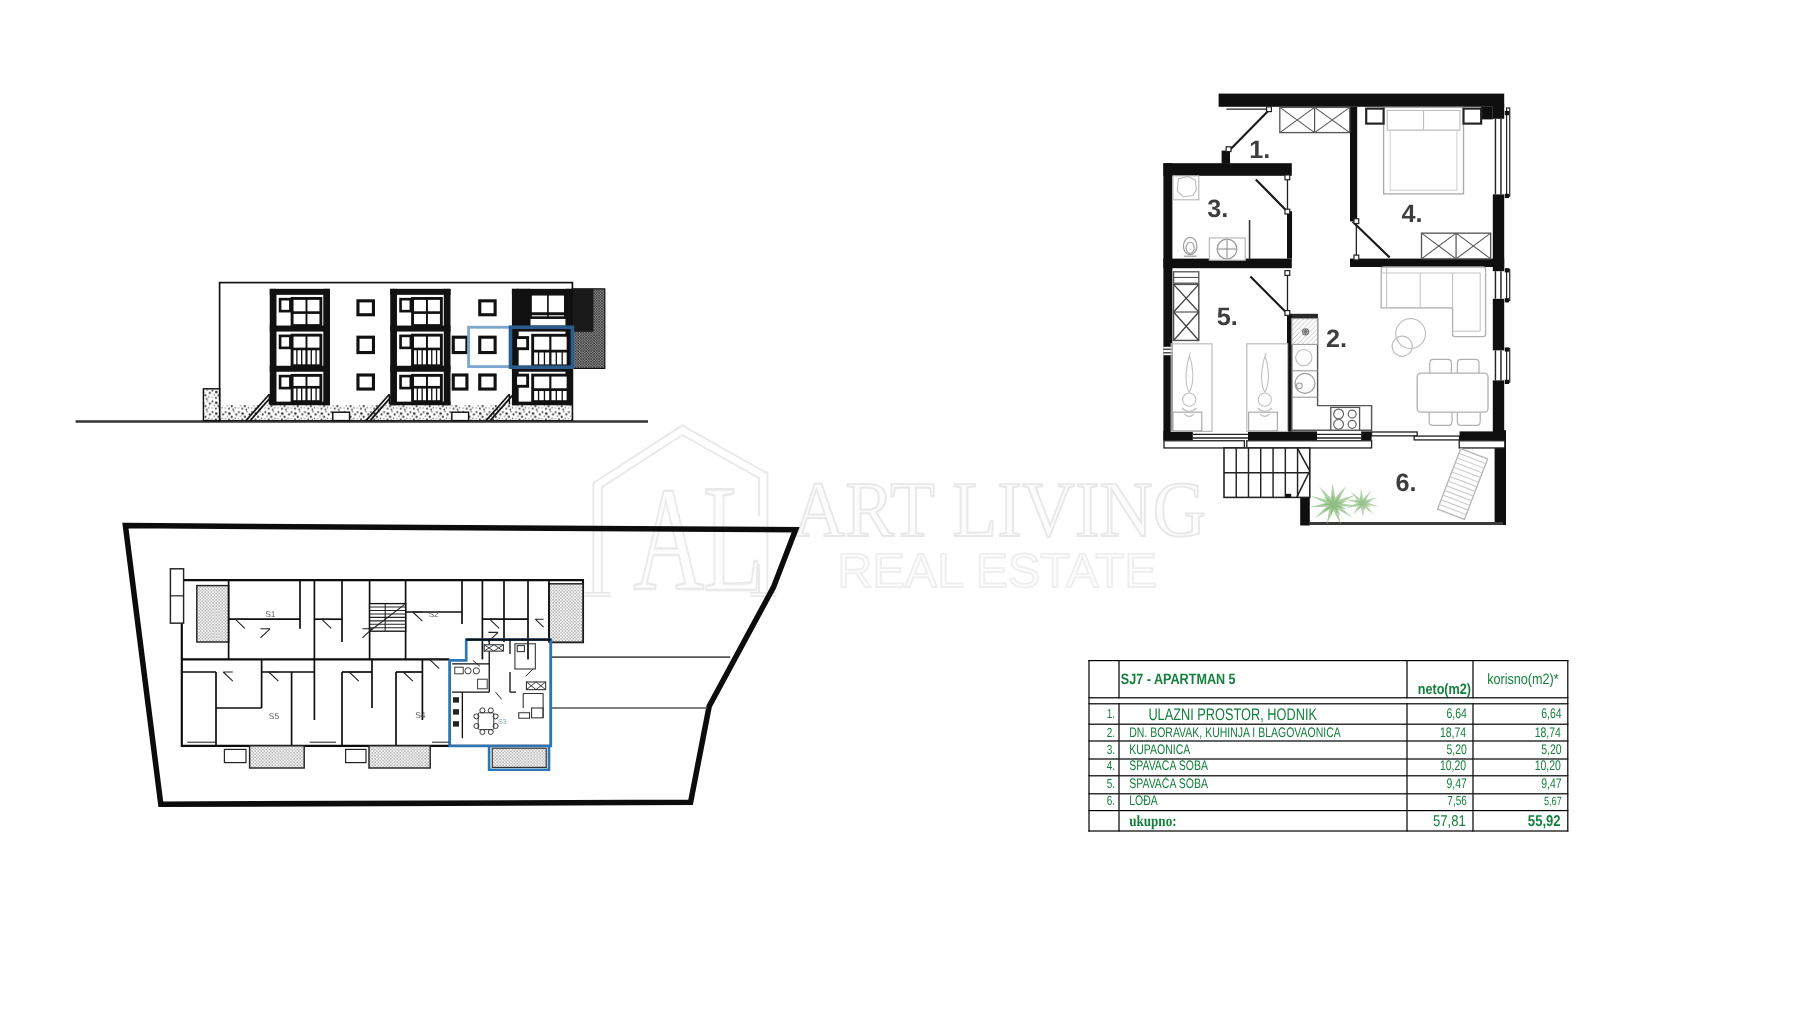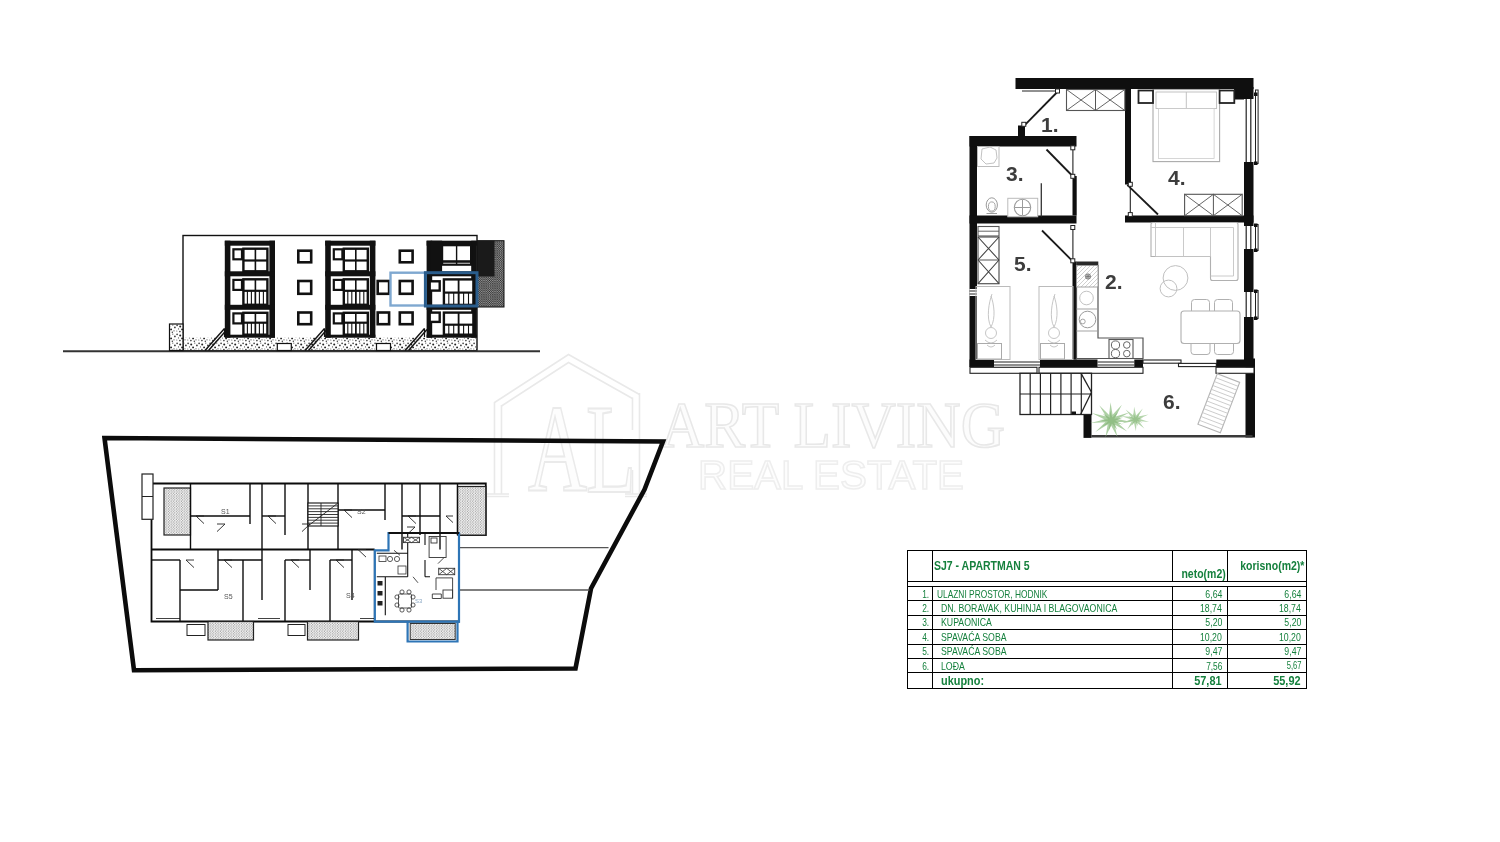--- a/index.html
+++ b/index.html
@@ -703,30 +703,30 @@
         <col style="width:240px">
         <col style="width:55px">
         <col style="width:79px">
       </colgroup>
 
 <tbody>
         <tr style="height:14px">
           <td style="border:1.6px solid #000;"></td>
           <td style="border:1.6px solid #000;font-weight:bold;font-size:12.5px;padding:0 0 0 1px;"><span class="ch">SJ7 - APARTMAN 5</span></td>
           <td style="border:1.6px solid #000;font-weight:bold;font-size:12.5px;text-align:right;padding:16px 1px 0 0;"><span class="chr">neto(m2)</span></td>
-          <td style="border:1.6px solid #000;font-weight:bold;font-size:12.5px;text-align:left;padding:0 1px 0 0;"><span class="chr">korisno(m2)*</span></td>
+          <td style="border:1.6px solid #000;font-weight:normal;font-size:12.5px;text-align:left;padding:0 1px 0 0;"><span class="chr">korisno(m2)*</span></td>
         </tr>
 
 <tr style="height:5px">
           <td style="border:1.6px solid #000;" colspan="4"></td>
         </tr>
 
 <tr style="height:14.4px">
           <td style="border:1.3px solid #000;font-size:11px;text-align:right;padding:0 3px 0 0;"><span class="cr">1.</span></td>
-          <td style="border:1.3px solid #000;font-size:11px;padding:0 0 0 4px;"><span class="cl">ULAZNI PROSTOR, HODNIK</span></td>
+          <td style="border:1.3px solid #000;font-size:14px;padding:0 0 0 24px;"><span class="cl">ULAZNI PROSTOR, HODNIK</span></td>
           <td style="border:1.3px solid #000;font-size:11.5px;text-align:right;padding:0 5px 0 0;"><span class="cr">6,64</span></td>
           <td style="border:1.3px solid #000;font-size:11.5px;text-align:right;padding:0 5px 0 0;"><span class="cr">6,64</span></td>
         </tr>
 
 <tr style="height:14.4px">
           <td style="border:1.3px solid #000;font-size:11px;text-align:right;padding:0 3px 0 0;"><span class="cr">2.</span></td>
           <td style="border:1.3px solid #000;font-size:11.5px;padding:0 0 0 8px;"><span class="cl">DN. BORAVAK, KUHINJA I BLAGOVAONICA</span></td>
           <td style="border:1.3px solid #000;font-size:11.5px;text-align:right;padding:0 5px 0 0;"><span class="cr">18,74</span></td>
           <td style="border:1.3px solid #000;font-size:11.5px;text-align:right;padding:0 5px 0 0;"><span class="cr">18,74</span></td>
         </tr>
@@ -754,20 +754,20 @@
 
 <tr style="height:14.4px">
           <td style="border:1.3px solid #000;font-size:11px;text-align:right;padding:0 3px 0 0;"><span class="cr">6.</span></td>
           <td style="border:1.3px solid #000;font-size:11.5px;padding:0 0 0 8px;"><span class="cl">LOĐA</span></td>
           <td style="border:1.3px solid #000;font-size:11px;text-align:right;padding:0 5px 0 0;"><span class="cr">7,56</span></td>
           <td style="border:1.3px solid #000;font-size:10px;text-align:right;padding:0 5px 0 0;"><span class="cr">5,67</span></td>
         </tr>
 
 <tr style="height:15.5px">
           <td style="border:1.6px solid #000;"></td>
-          <td style="border:1.6px solid #000;font-weight:bold;font-size:13px;padding:0 0 0 8px;"><span class="ch">ukupno:</span></td>
-          <td style="border:1.6px solid #000;font-weight:bold;font-size:13px;text-align:right;padding:0 5px 0 0;"><span class="chr">57,81</span></td>
+          <td style="border:1.6px solid #000;font-weight:bold;font-size:13px;padding:0 0 0 8px;font-family:Liberation Serif, serif;"><span class="ch">ukupno:</span></td>
+          <td style="border:1.6px solid #000;font-weight:normal;font-size:13px;text-align:right;padding:0 5px 0 0;"><span class="chr">57,81</span></td>
           <td style="border:1.6px solid #000;font-weight:bold;font-size:13px;text-align:right;padding:0 5px 0 0;"><span class="chr">55,92</span></td>
         </tr>
 </tbody>
     </table>
 
 </div>
 
 </body></html>

